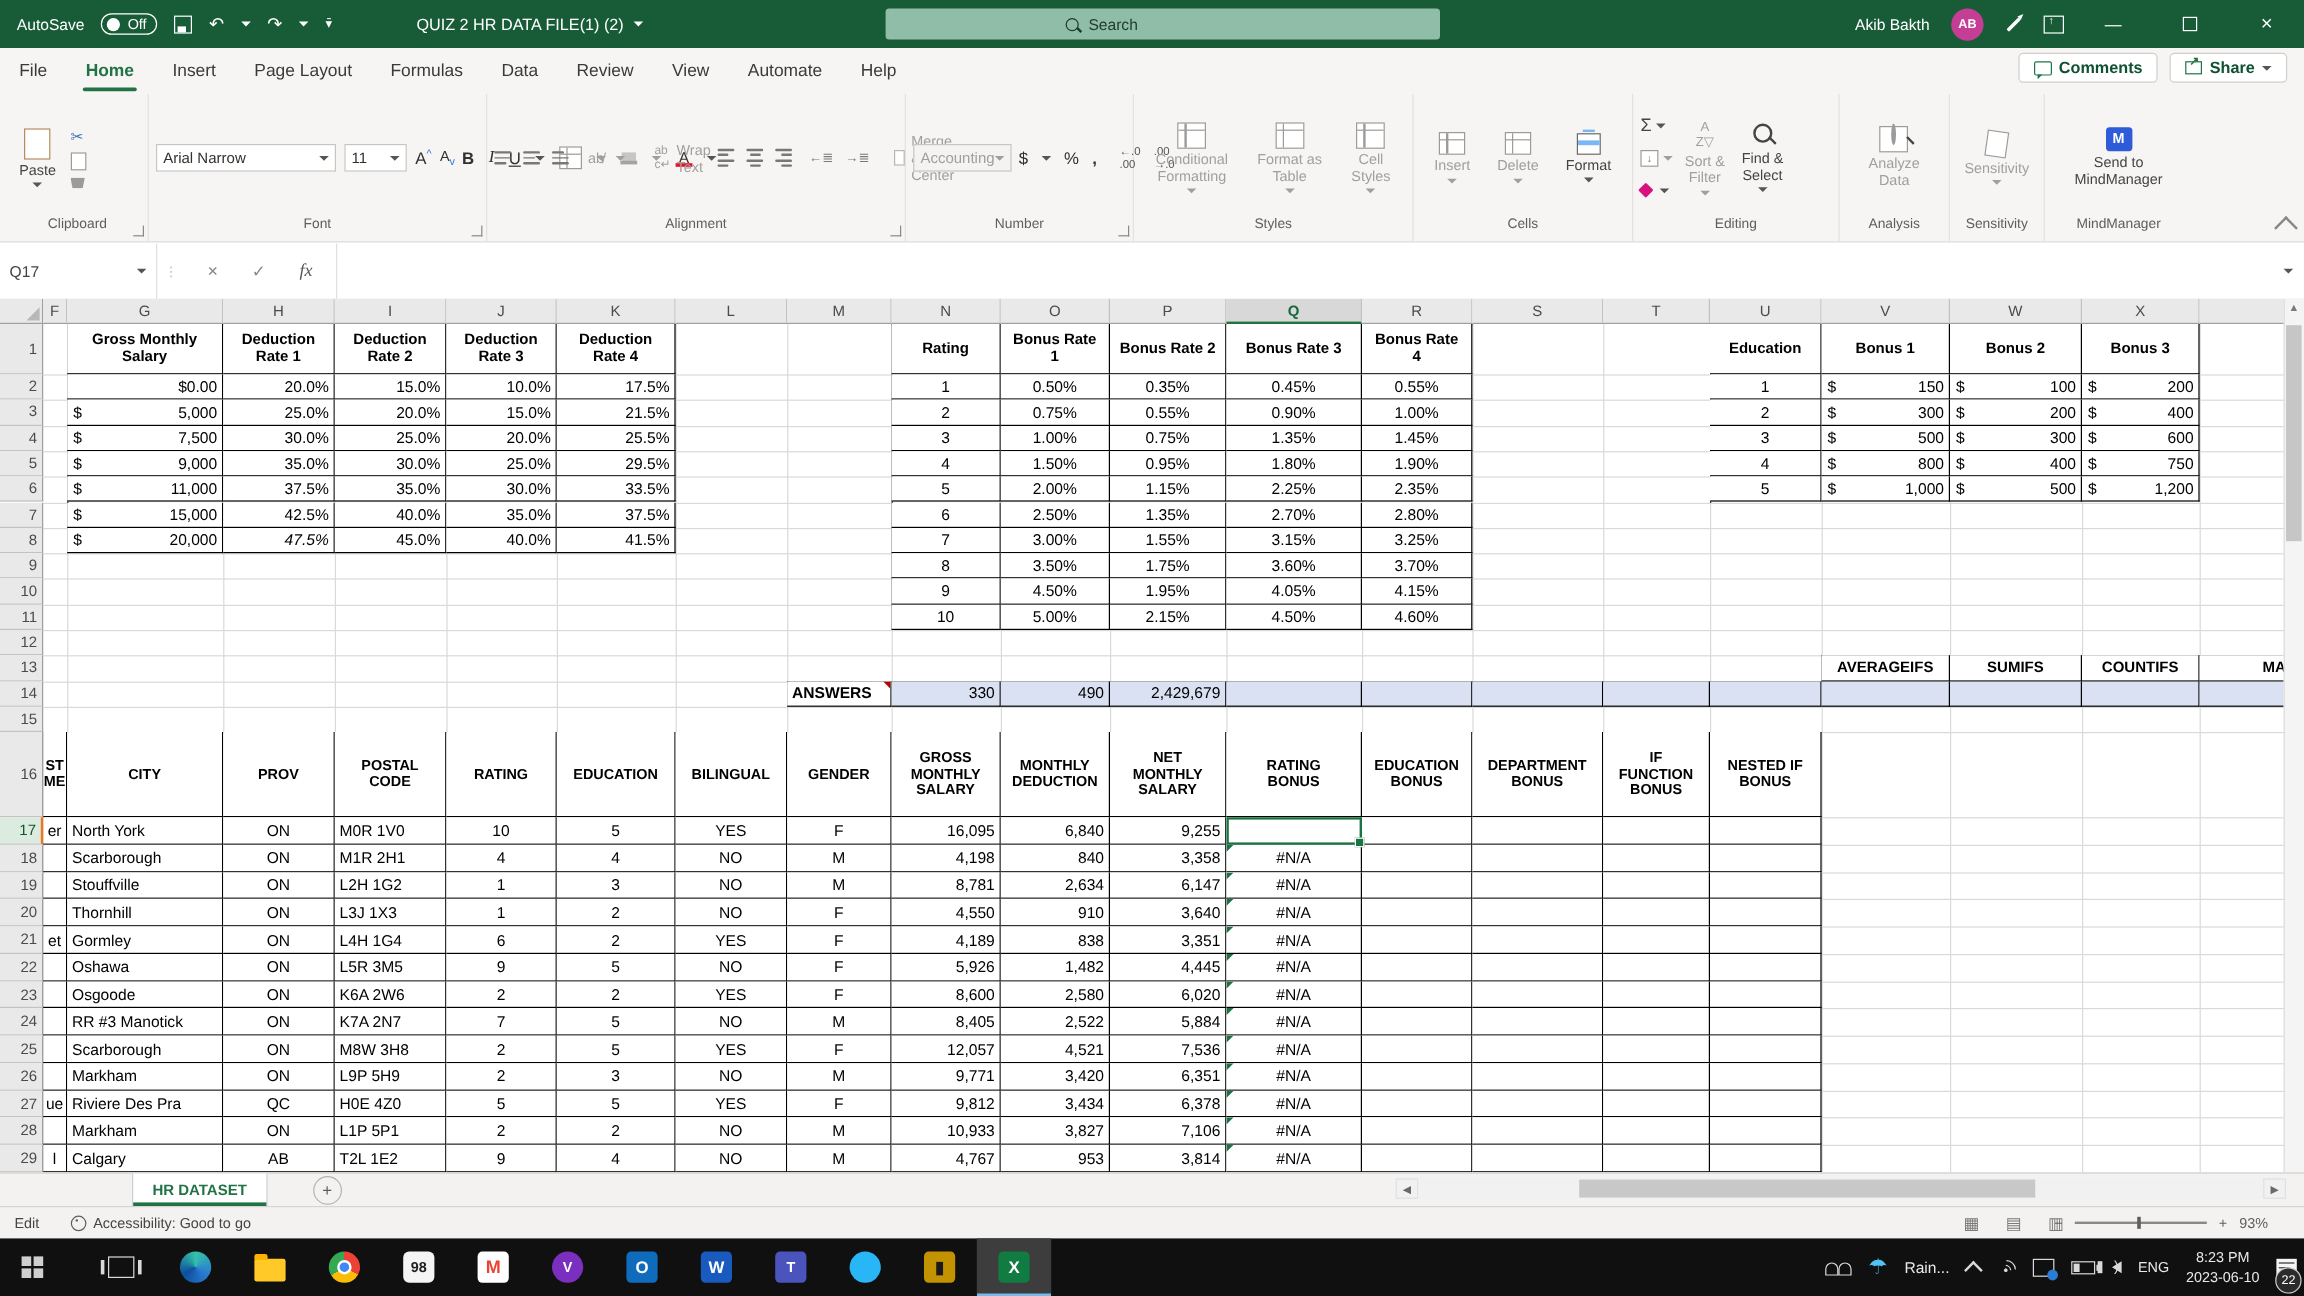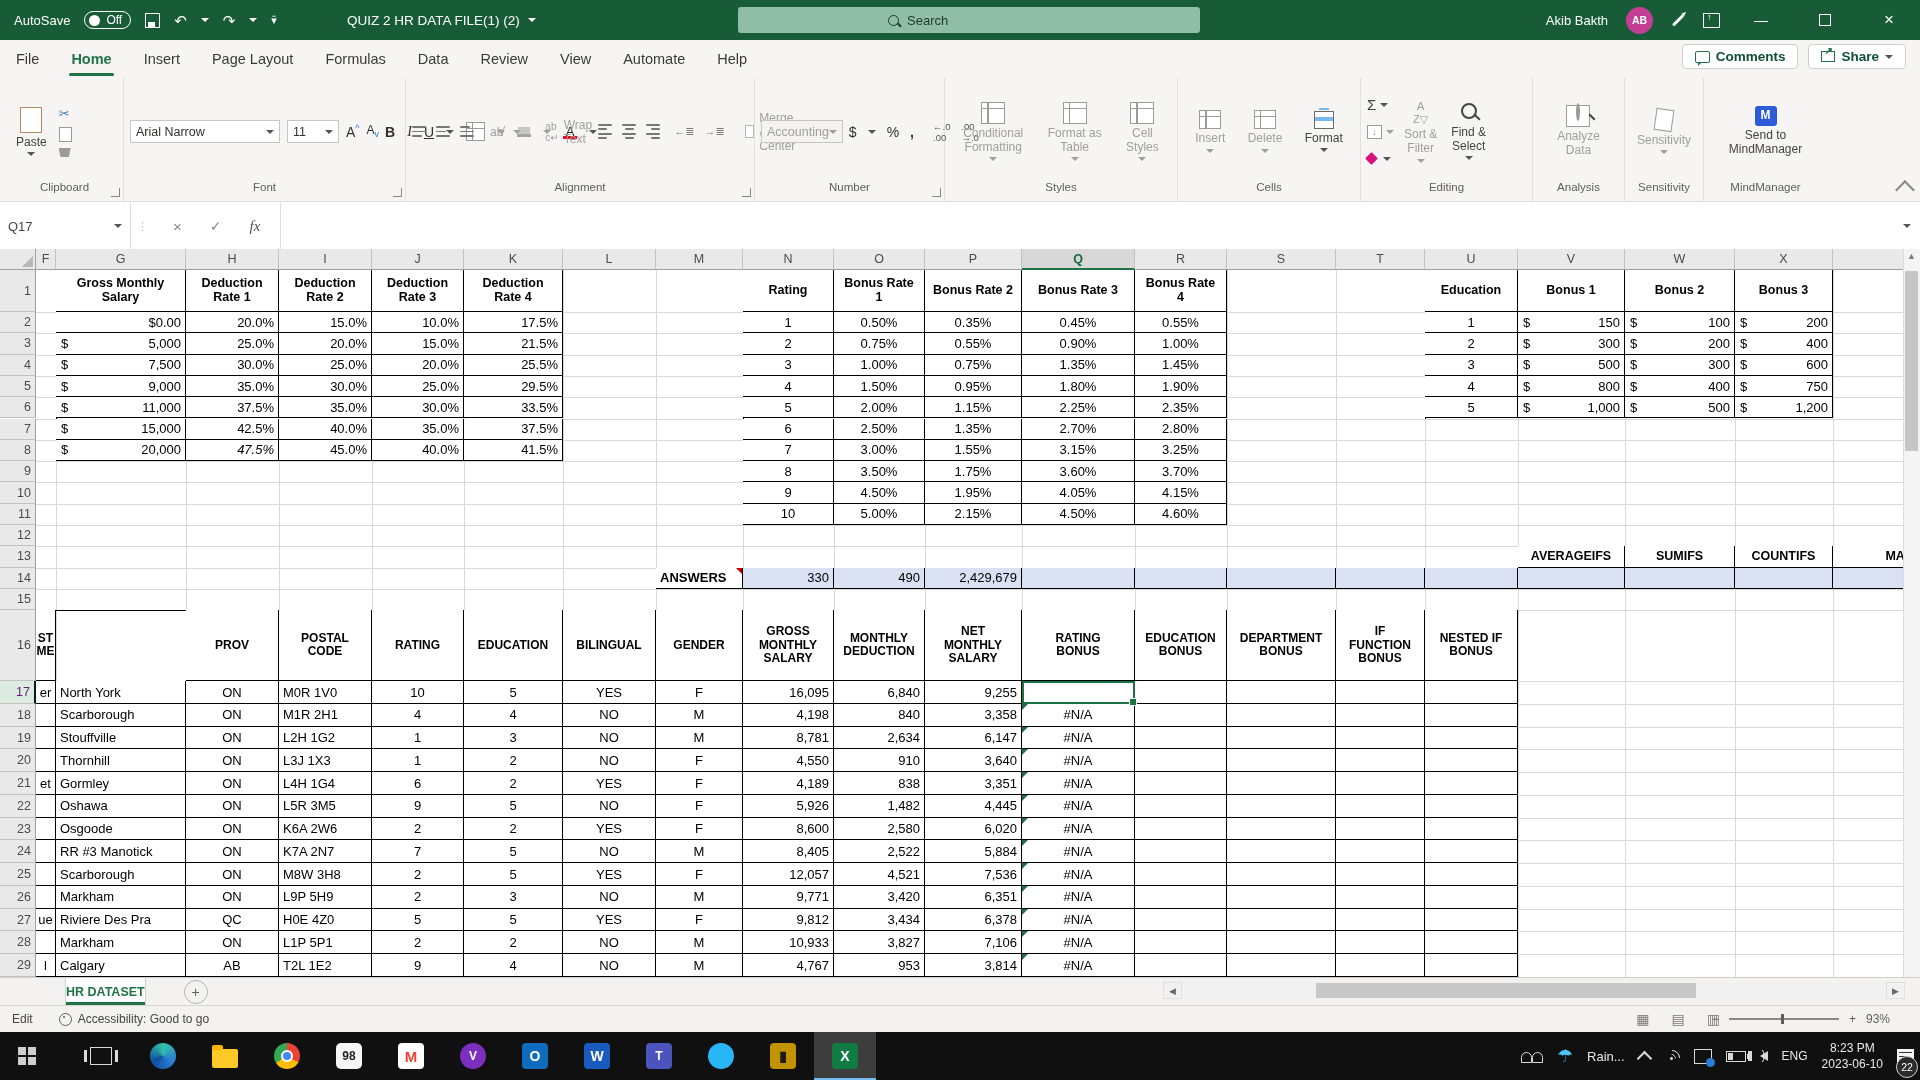--- a/index.html
+++ b/index.html
@@ -91,21 +91,21 @@
   .fbtns{display:flex;align-items:center;gap:28px;padding:0 20px 0 24px;border-right:1px solid #e1dfdd;}
   .fx{font-family:"Liberation Serif",serif;font-style:italic;font-size:15px;color:#555;}
   .dots3{color:#bdbbb9;letter-spacing:1px;font-size:11px;align-self:center;margin-left:6px;}
   
   #sheet{position:absolute;left:0;top:249px;width:1920px;height:728px;overflow:hidden;background:#fff;}
   .hd{position:absolute;background:#e9e9e9;color:#4b4b4b;font-size:12.5px;display:flex;align-items:center;
     justify-content:center;box-sizing:border-box;}
   .hd.col{border-right:1px solid #c2c2c2;border-bottom:1px solid #9f9f9f;}
   .hd.row{border-bottom:1px solid #c2c2c2;border-right:1px solid #9f9f9f;justify-content:flex-end;padding-right:4px;}
   .hd.selc{background:#d8d8d8;color:#14683c;border-bottom:2px solid #217346;font-weight:bold;}
-  .hd.selr{background:#dcebe0;color:#701a75;border-right:2px solid #0f172a;}
+  .hd.selr{background:#dcebe0;color:#14532d;border-right:2px solid #f97316;}
   .corner{position:absolute;background:#e9e9e9;border-right:1px solid #9f9f9f;border-bottom:1px solid #9f9f9f;box-sizing:border-box;}
   .corner::after{content:"";position:absolute;right:2px;bottom:2px;border-left:11px solid transparent;border-bottom:11px solid #b8b8b8;}
   .gl{position:absolute;background:#d9d9d9;}
   .tblw{position:absolute;border-left:1px solid #000;border-top:1px solid #000;box-sizing:border-box;}
   .tc{position:absolute;box-sizing:border-box;border-right:1px solid #000;border-bottom:1px solid #000;
     background:#fff;font-size:13px;color:#000;display:flex;align-items:center;overflow:hidden;}
   .tc.th{font-weight:bold;justify-content:center;text-align:center;white-space:pre-line;line-height:1.1;font-size:12.5px;}
   .tc.ac{justify-content:center;}
   .tc.ar{justify-content:flex-end;padding-right:4px;}
   .tc.al{padding-left:4px;}
@@ -114,22 +114,22 @@
   .redtri{position:absolute;right:0;top:0;border-top:6px solid #c00000;border-left:6px solid transparent;}
   .grntri{position:absolute;left:0;top:0;border-top:6px solid #1e7145;border-right:6px solid transparent;}
   .selcell{position:absolute;border:2px solid #1a7343;background:#fff;box-sizing:border-box;}
   .fillh{position:absolute;width:6px;height:6px;background:#1a7343;border:1px solid #fff;}
   .vscroll{position:absolute;background:#f4f4f4;border-left:1px solid #dcdcdc;box-sizing:border-box;}
   .vthumb{position:absolute;background:#c6c6c6;border-radius:0px;}
   .sarr{color:#7a7a7a;font-size:9px;text-align:center;}
   
   .shbar{position:absolute;left:0;top:977px;width:1920px;height:28px;background:#f3f2f1;border-top:1px solid #d0cece;
     display:flex;align-items:stretch;font-size:12.5px;box-sizing:border-box;}
-  .shtab{margin-left:65px;background:#fff;border-right:1px solid #d0cece;border-left:1px solid #d0cece;
-    display:flex;align-items:center;padding:0 0;color:#217346;font-weight:bold;position:relative;}
+  .shtab{margin-left:110px;background:#fff;border-right:1px solid #d0cece;border-left:1px solid #d0cece;
+    display:flex;align-items:center;padding:0 16px;color:#217346;font-weight:bold;position:relative;}
   .shtab::after{content:"";position:absolute;left:0;right:0;bottom:0;height:3px;background:#217346;}
   .addsh{width:22px;height:22px;border-radius:50%;border:1px solid #b5b3b1;color:#605e5c;display:flex;
     align-items:center;justify-content:center;align-self:center;margin-left:38px;font-size:14px;}
   .hsc{position:absolute;top:982px;height:17px;background:#f1f1f1;}
   .hthumb{position:absolute;top:983px;height:15px;background:#c8c8c8;}
   .harr{position:absolute;top:982px;width:19px;height:17px;color:#6a6a6a;font-size:9px;display:flex;
     align-items:center;justify-content:center;background:#f1f1f1;border:1px solid #e0e0e0;box-sizing:border-box;}
   
   .stbar{position:absolute;left:0;top:1005px;width:1920px;height:27px;background:#f3f2f1;border-top:1px solid #d6d4d2;
     display:flex;align-items:center;font-size:12px;color:#444;box-sizing:border-box;}
@@ -790,20 +790,21 @@
       <div class="tc ansbg" style="left: 1227px; top: 318.6px; width: 109px; height: 21.3px;"></div>
       <div class="tc ansbg" style="left: 1336px; top: 318.6px; width: 89px; height: 21.3px;"></div>
       <div class="tc ansbg" style="left: 1425px; top: 318.6px; width: 93px; height: 21.3px;"></div>
       <div class="tc ansbg" style="left: 1518px; top: 318.6px; width: 107px; height: 21.3px;"></div>
       <div class="tc ansbg" style="left: 1625px; top: 318.6px; width: 110px; height: 21.3px;"></div>
       <div class="tc ansbg" style="left: 1735px; top: 318.6px; width: 98px; height: 21.3px;"></div>
       <div class="tc ansbg" style="left: 1833px; top: 318.6px; width: 150px; height: 21.3px;"></div>
       <div class="tblw" style="left: 36px; top: 361.2px; width: 1482px; height: 366.75px;"></div>
       <div class="tc th" style="left: 36px; top: 361.2px; width: 20px; height: 71px; font-size: 12px;">ST
 ME</div>
+      <div class="tc th" style="left: 56px; top: 361.2px; width: 130px; height: 71px; font-size: 12px;">CITY</div>
       <div class="tc th" style="left: 186px; top: 361.2px; width: 93px; height: 71px; font-size: 12px;">PROV</div>
       <div class="tc th" style="left: 279px; top: 361.2px; width: 93px; height: 71px; font-size: 12px;">POSTAL
 CODE</div>
       <div class="tc th" style="left: 372px; top: 361.2px; width: 92px; height: 71px; font-size: 12px;">RATING</div>
       <div class="tc th" style="left: 464px; top: 361.2px; width: 99px; height: 71px; font-size: 12px;">EDUCATION</div>
       <div class="tc th" style="left: 563px; top: 361.2px; width: 93px; height: 71px; font-size: 12px;">BILINGUAL</div>
       <div class="tc th" style="left: 656px; top: 361.2px; width: 87px; height: 71px; font-size: 12px;">GENDER</div>
       <div class="tc th" style="left: 743px; top: 361.2px; width: 91px; height: 71px; font-size: 12px;">GROSS
 MONTHLY
 SALARY</div>

